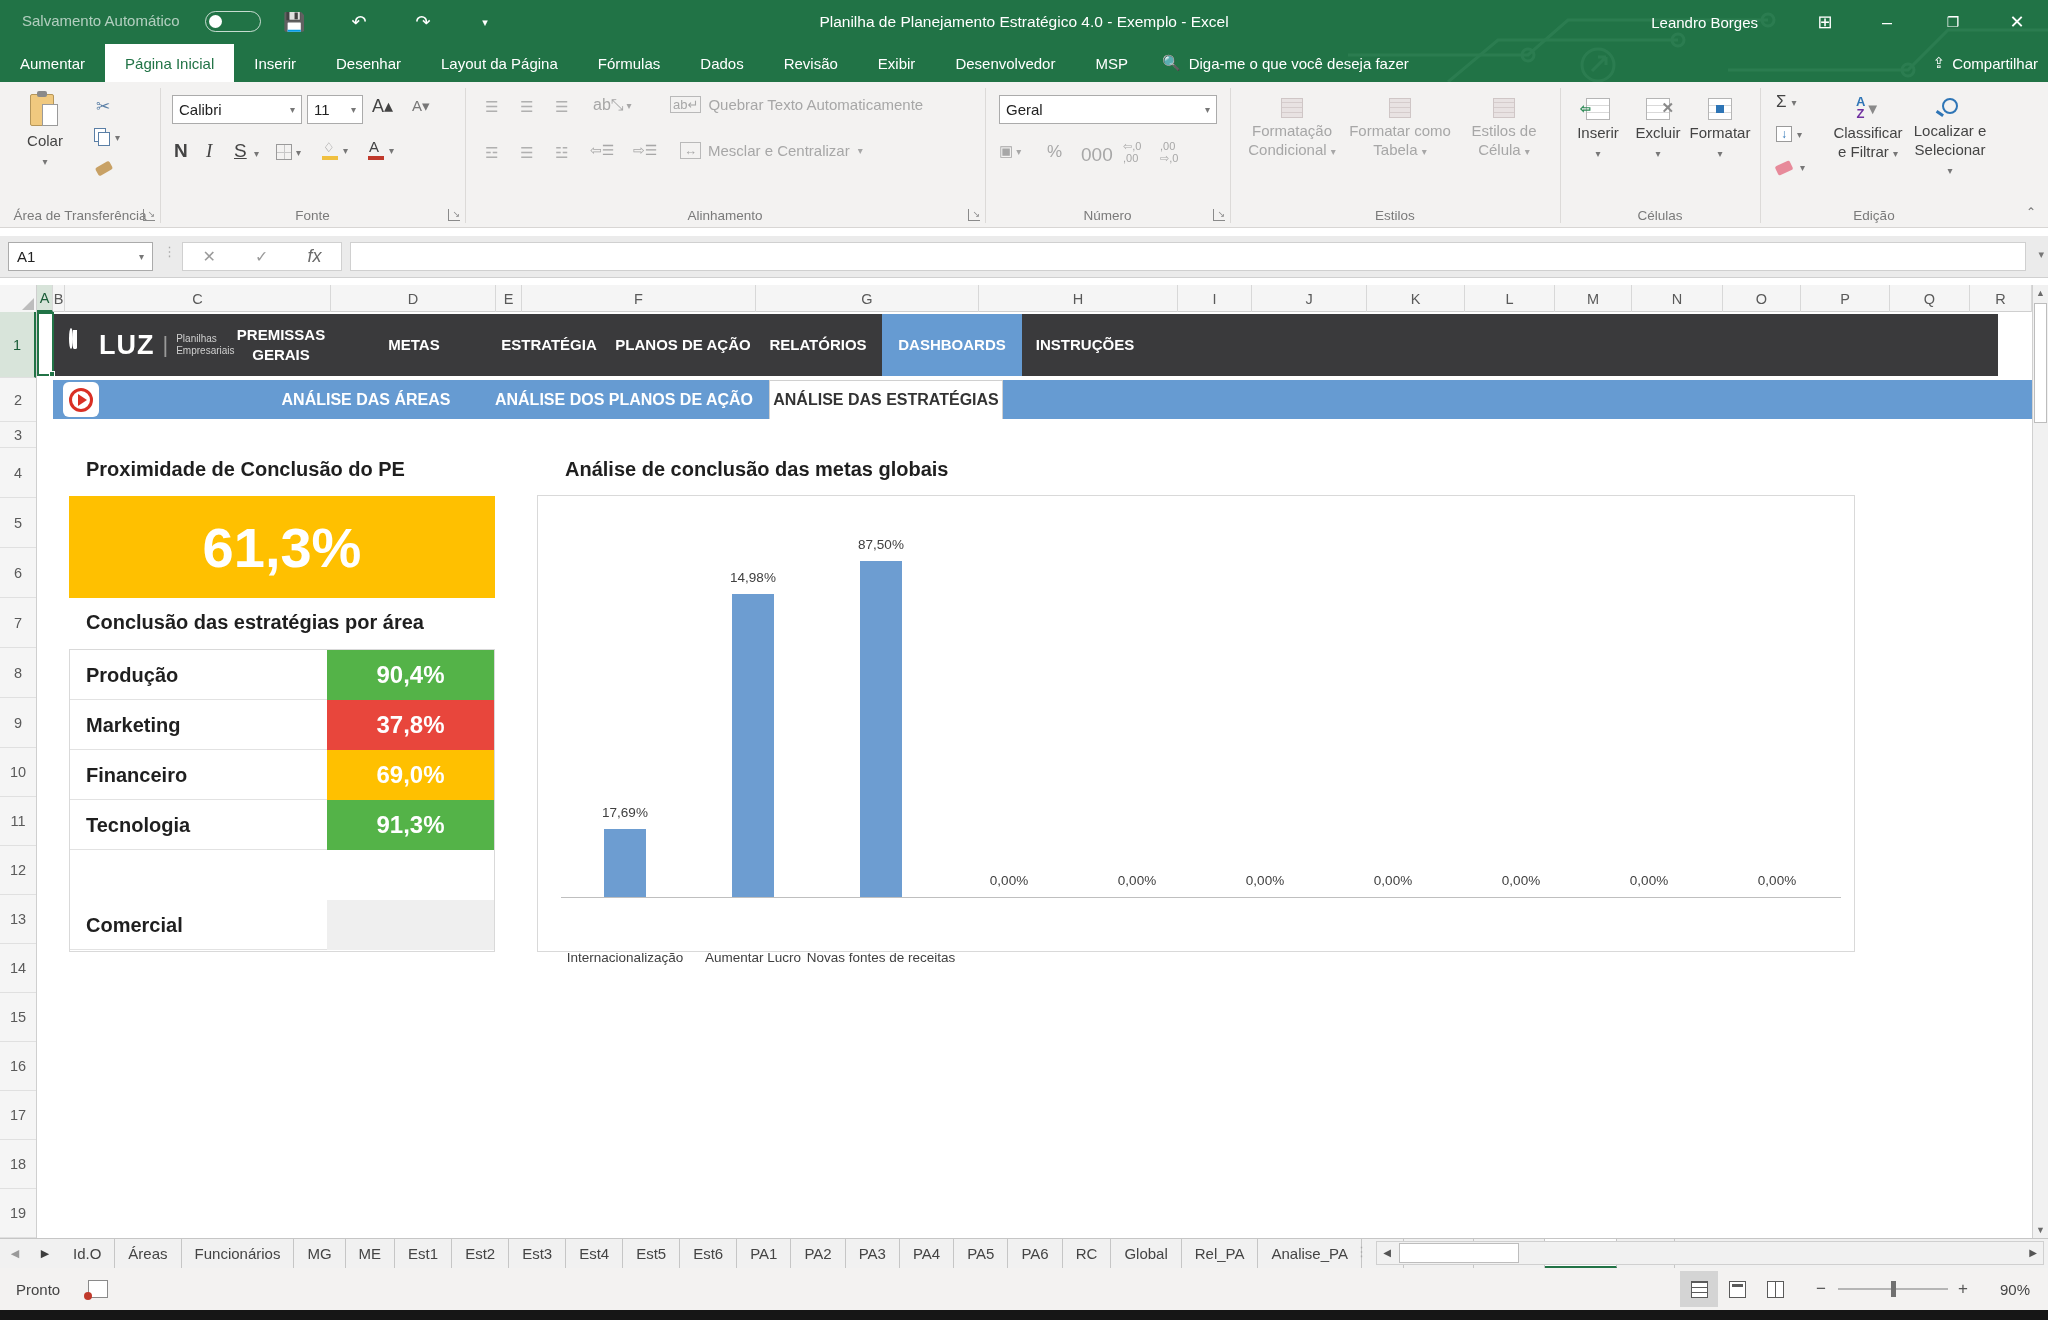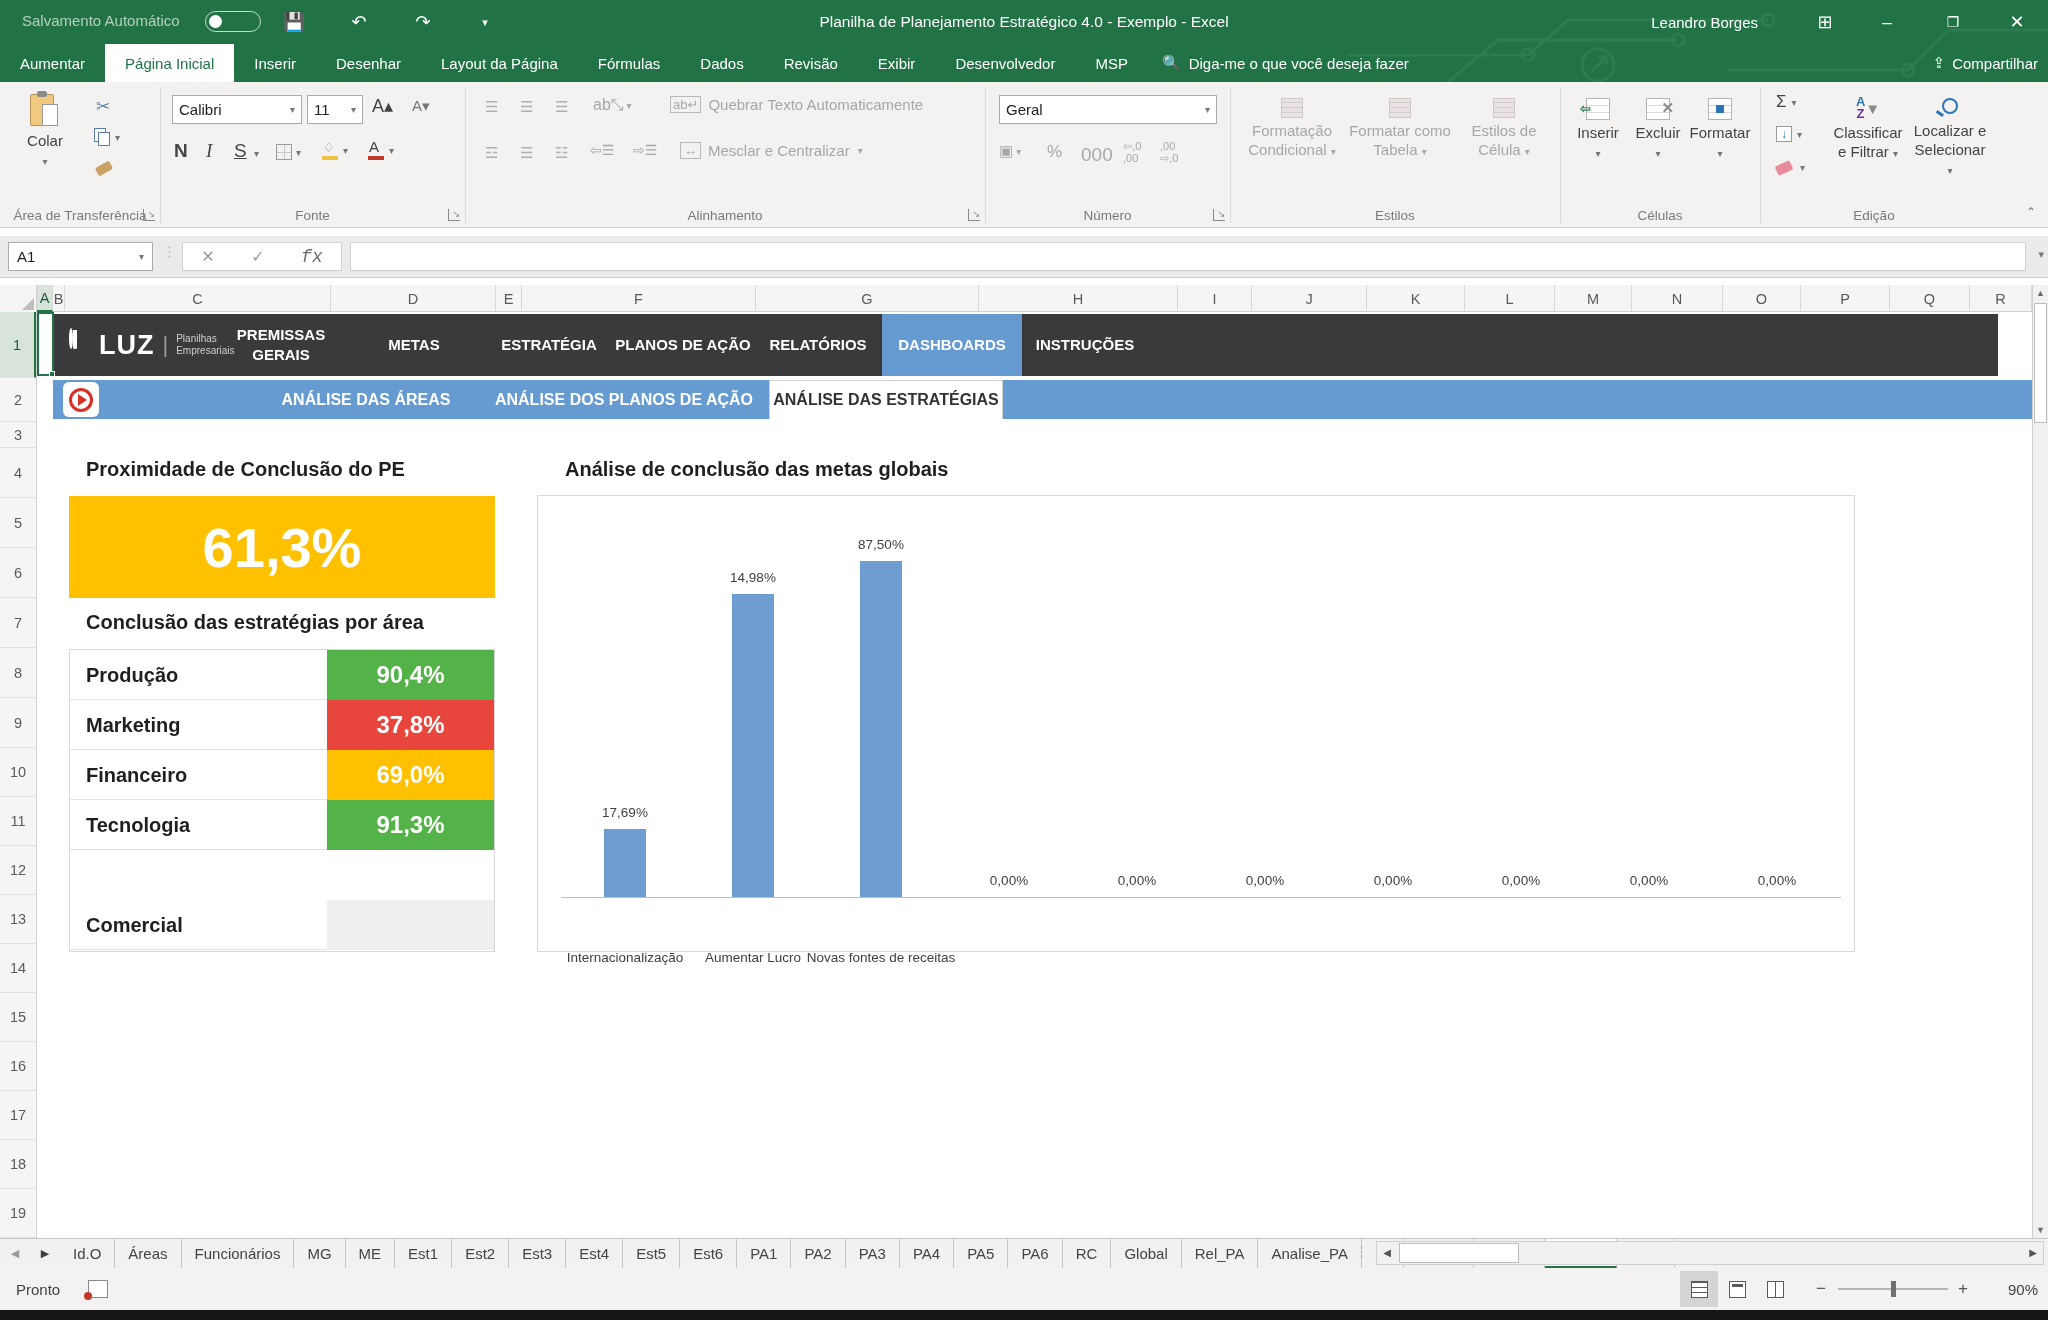--- a/index.html
+++ b/index.html
@@ -99,21 +99,21 @@
 
   
   #formulabar { position:absolute; left:0; top:236px; width:2048px; height:42px;
     background:#ebebeb; border-bottom:1px solid #d0d0d0; }
   #namebox { position:absolute; left:8px; top:6px; width:145px; height:29px; background:#fff;
     border:1px solid #ababab; font-size:15px; color:#222; display:flex; align-items:center; padding:0 8px; }
   #namebox .arrow { margin-left:auto; color:#777; font-size:10px; }
   #fxbtns { position:absolute; left:182px; top:6px; width:160px; height:29px; background:#fff;
     border:1px solid #d0d0d0; display:flex; align-items:center; justify-content:space-around;
     color:#9a9a9a; font-size:16px; }
-  #fxbtns .fx { font-family:Liberation Mono, monospace; font-style:italic; font-size:18px; color:#6a6a6a;text-align:right; }
+  #fxbtns .fx { font-family:Liberation Sans, sans-serif; font-style:italic; font-size:18px; color:#6a6a6a;text-align:right; }
   #formula-input { position:absolute; left:350px; top:6px; right:22px; height:29px;
     background:#fff; border:1px solid #d0d0d0; }
   #fb-dots { position:absolute; left:163px; top:8px; color:#aaa; font-size:13px; letter-spacing:1px; }
   #fb-chev { position:absolute; right:4px; top:12px; color:#777; font-size:11px; }
 
   
   #colheaders { position:absolute; left:0; top:285px; width:2032px; height:27px;
     background:#f5f5f5; border-bottom:1px solid #cfcfcf; display:flex; }
   #corner { width:37px; height:27px; border-right:1px solid #cfcfcf; position:relative; background:#f5f5f5; }
   #corner .tri { position:absolute; right:2px; bottom:2px; width:0; height:0;
@@ -213,21 +213,21 @@
   #macro-ic:after { content:""; position:absolute; left:-5px; bottom:-3px; width:8px; height:8px;
     background:#c0392b; border-radius:50%; }
   .view-ic { position:absolute; top:3px; width:38px; height:36px; display:flex;
     align-items:center; justify-content:center; color:#5a5a5a; }
   .view-ic.active { background:#d4d4d4; }
   .vbox { width:17px; height:17px; border:1px solid #5a5a5a; position:relative; background:#fff; }
   #zoom-minus,#zoom-plus { position:absolute; top:0; height:42px; display:flex; align-items:center;
     font-size:17px; color:#555; }
   #zoom-track { position:absolute; top:20px; width:110px; height:2px; background:#b5b5b5; }
   #zoom-knob { position:absolute; top:13px; width:5px; height:16px; background:#707070; }
-  #zoom-pct { position:absolute; right:10px; top:0; height:42px; display:flex; align-items:center;
+  #zoom-pct { position:absolute; right:18px; top:0; height:42px; display:flex; align-items:center;
     font-size:15px; color:#444; }
   #bottom-edge { position:absolute; left:0; top:1310px; width:2048px; height:10px; background:#161616; }
 
   
   #a1sel { position:absolute; left:37px; top:312px; width:17px; height:64px;
     border:2px solid #217346; z-index:5; }
   #a1sel .hdl { position:absolute; right:-3px; bottom:-3px; width:6px; height:6px;
     background:#217346; border:1px solid #fff; }
 </style>
 </head>

